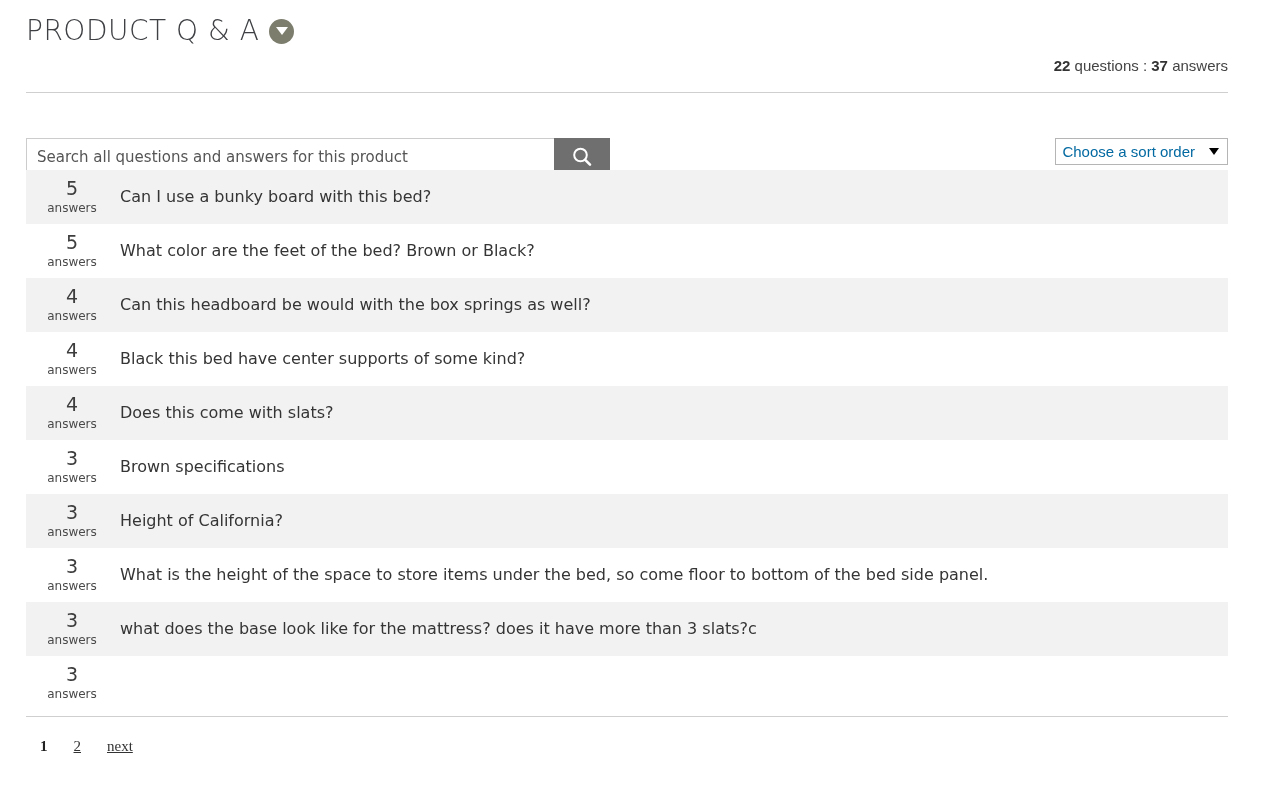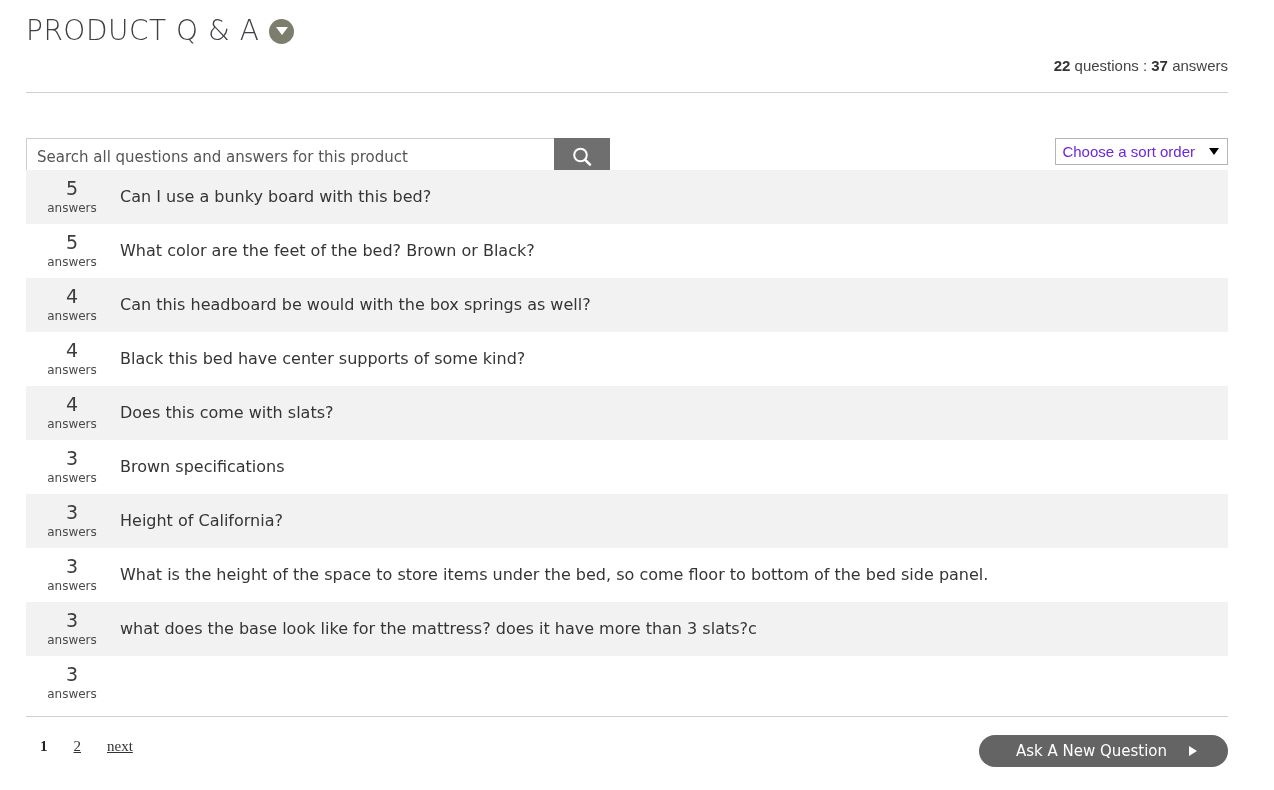--- a/index.html
+++ b/index.html
@@ -133,21 +133,21 @@
     background: #ffffff;
     display: flex;
     align-items: center;
     padding: 0 8px 0 6px;
     cursor: pointer;
     gap: 14px;
   }
   .sort-label {
     font-family: "Liberation Sans", sans-serif;
     font-size: 15px;
-    color: #6d28d9;
+    color: #0369a1;
     white-space: nowrap;
   }
   .sort-arrow {
     width: 0;
     height: 0;
     border-left: 5px solid transparent;
     border-right: 5px solid transparent;
     border-top: 7px solid #000000;
   }
 
@@ -356,18 +356,14 @@
     </div>
 
   <div class="rule rule-bottom"></div>
 
   <div class="pagination">
     <span class="page-cur">1</span>
     <span class="page-link">2</span>
     <span class="page-link">next</span>
   </div>
 
-  <div class="ask-btn">
-    <span class="ask-btn-label">Ask A New Question</span>
-    <span class="ask-btn-arrow"></span>
-  </div>
 
 </div>
 
 </body></html>

